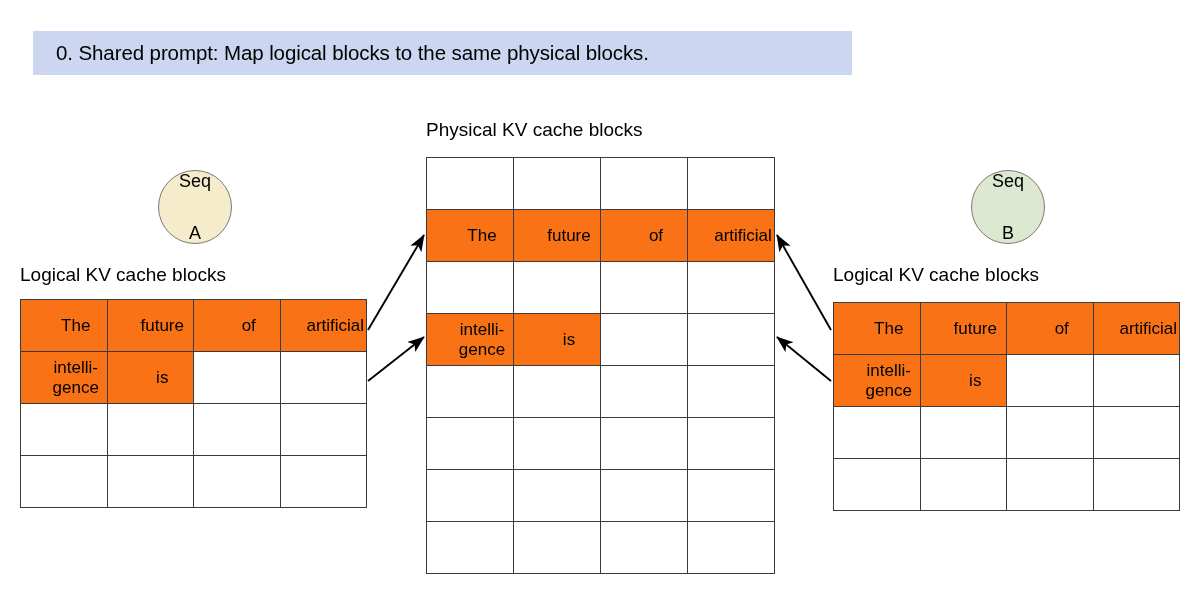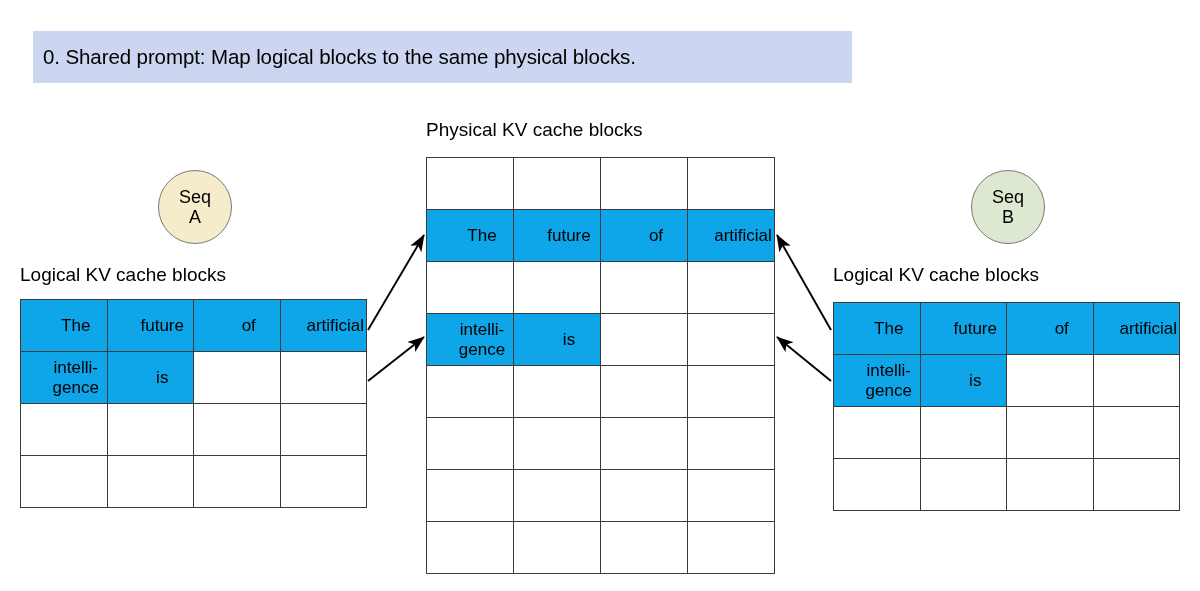--- a/index.html
+++ b/index.html
@@ -15,26 +15,26 @@
     font-family: "Liberation Sans", sans-serif;
     color: #000000;
   }
 
   
   #banner {
     position: absolute;
     left: 33px;
     top: 31px;
     width: 819px;
-    height: 52px;
+    height: 44px;
     background: #ccd6f0;
     display: flex;
     align-items: center;
     box-sizing: border-box;
-    padding-left: 10px;
+    padding-left: 23px;
   }
   #banner-text {
     font-size: 20.5px;
     letter-spacing: -0.1px;
     white-space: nowrap;
   }
 
   
   .caption {
     position: absolute;
@@ -48,21 +48,21 @@
   
   .seq-circle {
     position: absolute;
     width: 72px;
     height: 72px;
     border-radius: 50%;
     border: 1px solid #7a7a7a;
     display: flex;
     flex-direction: column;
     align-items: center;
-    justify-content: center;
+    justify-content: space-between;
     font-size: 18px;
     line-height: 1.12;
   }
   #seq-a { left: 158px; top: 170px; background: #f5eccb; }
   #seq-b { left: 971px; top: 170px; background: #dde8d0; }
 
   
   .kv-table {
     position: absolute;
     border-collapse: collapse;
@@ -71,21 +71,21 @@
   .kv-table td {
     border: 1.6px solid #3a3a3a;
     text-align: center;
     vertical-align: middle;
     font-size: 17px;
     line-height: 1.12;
     background: #ffffff;
     padding: 0;
     word-break: break-word;
   }
-  .kv-table td.filled { background: #0ea5e9; padding-left: 24px; }
+  .kv-table td.filled { background: #f97316; padding-left: 24px; }
 
   #table-left  { left: 20px;  top: 299px; width: 347px; }
   #table-right { left: 833px; top: 302px; width: 347px; }
   #table-phys  { left: 426px; top: 157px; width: 349px; }
 
   #table-left  td, #table-right td { height: 51px; }
   #table-phys  td { height: 51px; }
 
   
   #arrow-layer {

